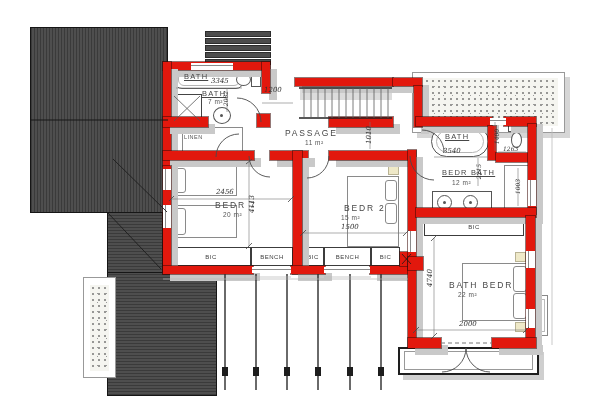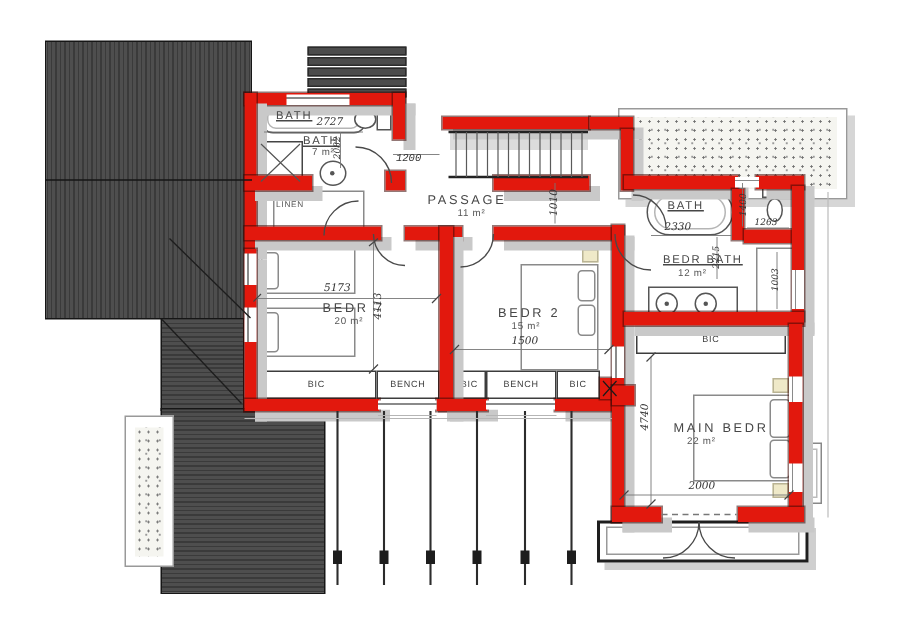--- a/index.html
+++ b/index.html
@@ -199,47 +199,47 @@
         <rect x="315" y="367" width="6" height="9"></rect>
       <rect x="347" y="367" width="6" height="9"></rect>
         <rect x="378" y="367" width="6" height="9"></rect>
     </g>
 
     <path d="M252 277 H291 M324 277 H371 M163 279 H408" stroke="#b5b5b5" stroke-width="0.7" fill="none"></path>
     <path d="M552 128 V345" stroke="#bbb" stroke-width="0.8" fill="none"></path>
   </svg>
 
   <span class="lbl rn sm" style="left:184px;top:72px;">BATH</span>
-  <span class="lbl dim" style="left:211px;top:77px;">2727</span>
+  <span class="lbl dim" style="left:211px;top:77px;">3345</span>
   <span class="lbl rn sm" style="left:202px;top:89px;">BATH</span>
   <span class="lbl ar" style="left:208px;top:98px;">7 m²</span>
   <span class="lbl dim sm v" style="left:210px;top:95px;">2082</span>
   <span class="lbl tiny" style="left:184px;top:134px;">LINEN</span>
 
   <span class="lbl rn" style="left:285px;top:128px;">PASSAGE</span>
   <span class="lbl ar" style="left:305px;top:139px;">11 m²</span>
-  <span class="lbl dim" style="left:264px;top:102px;font-family:Liberation Mono, monospace;">1200</span>
+  <span class="lbl dim" style="left:264px;top:86px;">1200</span>
   <span class="lbl dim v" style="left:354px;top:131px;">1010</span>
 
-  <span class="lbl dim" style="left:216px;top:188px;">5173</span>
+  <span class="lbl dim" style="left:216px;top:188px;">2456</span>
   <span class="lbl rn" style="left:215px;top:200px;">BEDR 7</span>
   <span class="lbl ar" style="left:223px;top:211px;">20 m²</span>
   <span class="lbl dim v" style="left:237px;top:200px;">4113</span>
 
-  <span class="lbl rn" style="left:332px;top:203px;">BEDR 2</span>
+  <span class="lbl rn" style="left:344px;top:203px;">BEDR 2</span>
   <span class="lbl ar" style="left:341px;top:214px;">15 m²</span>
   <span class="lbl dim" style="left:341px;top:223px;">1500</span>
 
   <span class="lbl rn sm" style="left:445px;top:132px;">BATH</span>
-  <span class="lbl dim" style="left:443px;top:147px;">2330</span>
+  <span class="lbl dim" style="left:443px;top:147px;">3540</span>
   <span class="lbl dim sm v" style="left:481px;top:133px;">1400</span>
   <span class="lbl dim sm" style="left:503px;top:145px;">1263</span>
   <span class="lbl rn sm" style="left:442px;top:168px;">BEDR BATH</span>
   <span class="lbl ar" style="left:452px;top:179px;">12 m²</span>
   <span class="lbl dim sm v" style="left:463px;top:168px;">2215</span>
   <span class="lbl dim sm v" style="left:502px;top:183px;">1003</span>
 
-  <span class="lbl rn" style="left:449px;top:280px;">MAIN BEDR</span>
+  <span class="lbl rn" style="left:449px;top:280px;">BATH BEDR</span>
   <span class="lbl ar" style="left:458px;top:291px;">22 m²</span>
   <span class="lbl dim v" style="left:415px;top:274px;">4740</span>
   <span class="lbl dim" style="left:459px;top:320px;">2000</span>
 
 </div>
 
 </body></html>

